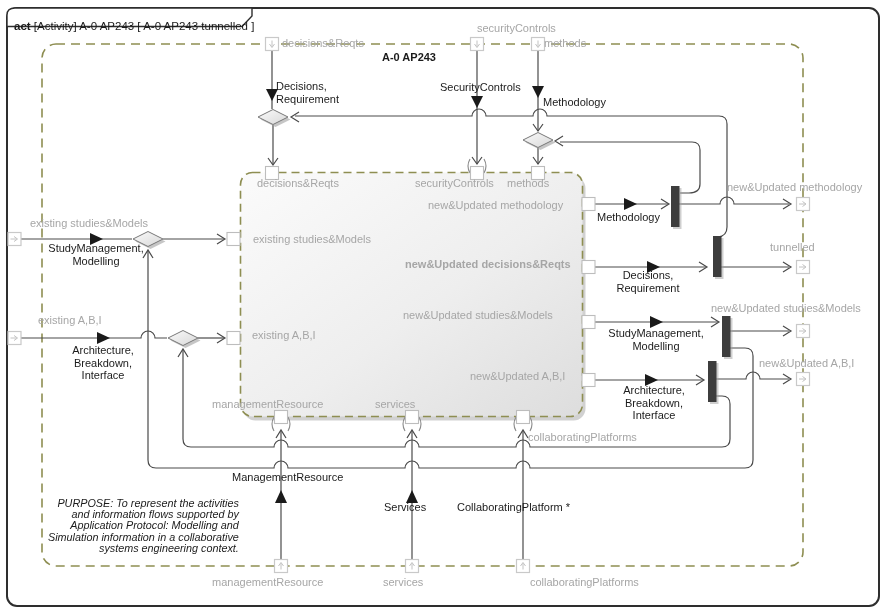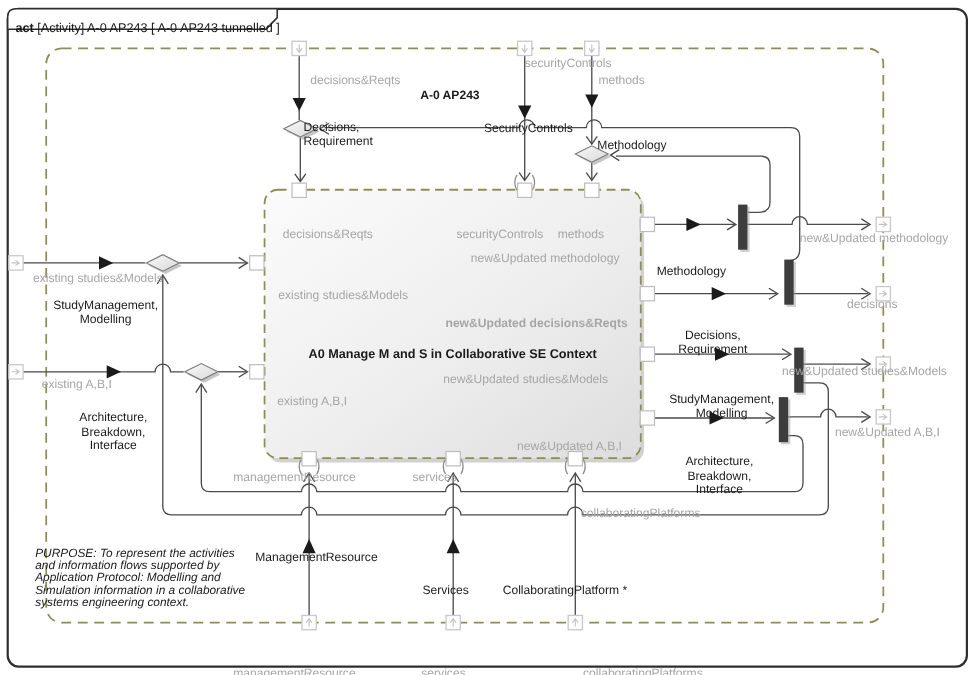--- a/index.html
+++ b/index.html
@@ -1,19 +1,19 @@
 <!DOCTYPE html>
 <html><head>
 <meta charset="utf-8">
 <style>
   html,body{margin:0;padding:0;background:#fff;}
   #canvas{position:relative;width:886px;height:614px;background:#fff;overflow:hidden;
           font-family:"Liberation Sans", sans-serif;}
   #wires{position:absolute;left:0;top:0;}
-  .lbl{position:absolute;font-size:11px;line-height:12.5px;white-space:pre-line;color:#1b1b1b;margin-top:30px;}
+  .lbl{position:absolute;font-size:11px;line-height:12.5px;white-space:pre-line;color:#1b1b1b;}
   .gray{color:#a6a6a6;}
   .ctr{text-align:center;}
   .bold{font-weight:bold;}
   .note{position:absolute;font-size:10.8px;line-height:11.2px;font-style:italic;color:#1b1b1b;white-space:pre-line;}
   #frame-header{position:absolute;left:14px;top:20px;font-size:11.5px;color:#1b1b1b;white-space:nowrap;}
   #frame-header .kw{font-weight:bold;}
 </style>
 </head>
 <body>
 
@@ -182,28 +182,27 @@
 <div id="frame-header"><span class="kw">act</span><span> [Activity] A-0 AP243 [ A-0 AP243 tunnelled ]</span></div>
 
 <div class="lbl bold ctr" style="left:339px;top:51px;width:140px;">A-0 AP243</div>
 
 <div class="lbl gray" style="left:282px;top:37px;">decisions&amp;Reqts</div>
 <div class="lbl gray" style="left:477px;top:22px;">securityControls</div>
 <div class="lbl gray" style="left:544px;top:37px;">methods</div>
 <div class="lbl gray" style="left:30px;top:217px;">existing studies&amp;Models</div>
 <div class="lbl gray" style="left:38px;top:314px;">existing A,B,I</div>
 <div class="lbl gray" style="left:727px;top:181px;">new&amp;Updated methodology</div>
-<div class="lbl gray" style="left:770px;top:241px;">decisions</div>
+<div class="lbl gray" style="left:770px;top:241px;">tunnelled</div>
 <div class="lbl gray" style="left:711px;top:302px;">new&amp;Updated studies&amp;Models</div>
 <div class="lbl gray" style="left:759px;top:357px;">new&amp;Updated A,B,I</div>
 <div class="lbl gray" style="left:212px;top:576px;">managementResource</div>
 <div class="lbl gray" style="left:383px;top:576px;">services</div>
 <div class="lbl gray" style="left:530px;top:576px;">collaboratingPlatforms</div>
 
-<div class="lbl bold ctr" style="left:241px;top:286px;width:341px;font-size:11.5px;">A0 Manage M and S in Collaborative SE Context</div>
 <div class="lbl gray" style="left:257px;top:177px;">decisions&amp;Reqts</div>
 <div class="lbl gray" style="left:415px;top:177px;">securityControls</div>
 <div class="lbl gray" style="left:507px;top:177px;">methods</div>
 <div class="lbl gray" style="left:253px;top:233px;">existing studies&amp;Models</div>
 <div class="lbl gray" style="left:252px;top:329px;">existing A,B,I</div>
 <div class="lbl gray" style="left:428px;top:199px;">new&amp;Updated methodology</div>
 <div class="lbl gray" style="left:405px;top:258px;font-weight:bold;">new&amp;Updated decisions&amp;Reqts</div>
 <div class="lbl gray" style="left:403px;top:309px;">new&amp;Updated studies&amp;Models</div>
 <div class="lbl gray" style="left:470px;top:370px;">new&amp;Updated A,B,I</div>
 <div class="lbl gray" style="left:212px;top:398px;">managementResource</div>
@@ -224,19 +223,19 @@
 Requirement</div>
 <div class="lbl ctr" style="left:600px;top:327px;width:112px;">StudyManagement,
 Modelling</div>
 <div class="lbl ctr" style="left:599px;top:384px;width:110px;">Architecture,
 Breakdown,
 Interface</div>
 <div class="lbl" style="left:232px;top:471px;">ManagementResource</div>
 <div class="lbl" style="left:384px;top:501px;">Services</div>
 <div class="lbl" style="left:457px;top:501px;">CollaboratingPlatform *</div>
 
-<div class="note" style="left:32px;top:498px;">PURPOSE: To represent the activities
+<div class="note" style="left:48px;top:498px;text-align:right;">PURPOSE: To represent the activities
 and information flows supported by
 Application Protocol: Modelling and
 Simulation information in a collaborative
 systems engineering context.</div>
 
 </div>
 
 </body></html>

